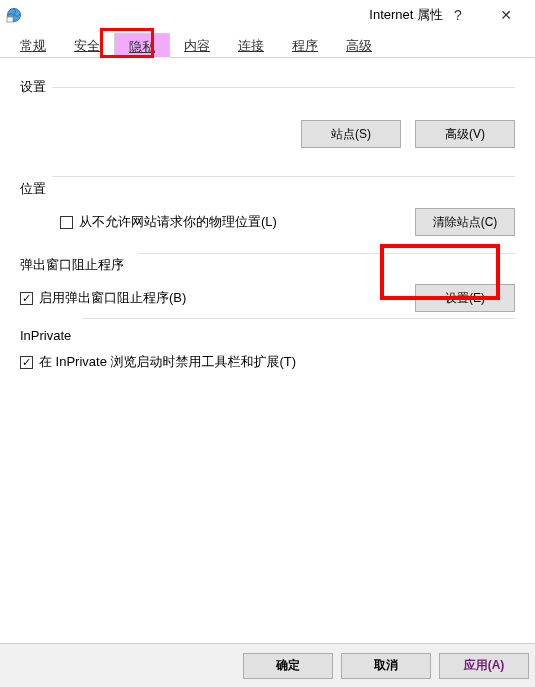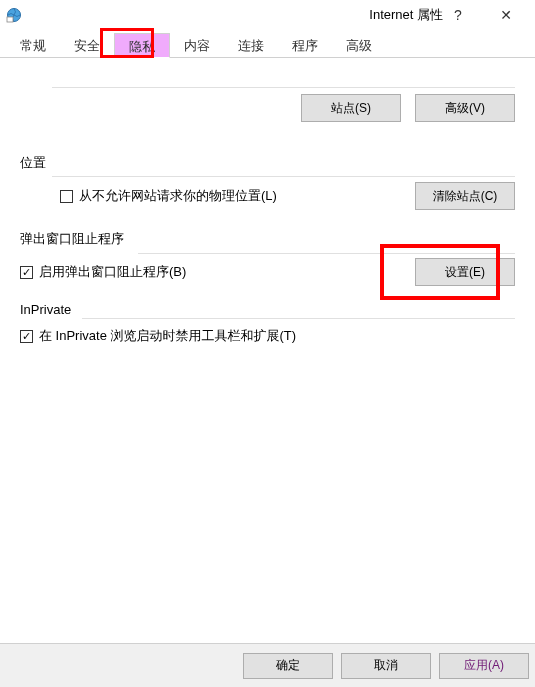--- a/index.html
+++ b/index.html
@@ -57,20 +57,21 @@
       height: 28px;
       position: relative;
     }
     .tab {
       padding: 4px 14px 4px 14px;
       font-size: 13px;
       color: #333;
       cursor: default;
       position: relative;
       top: 1px;
+      text-decoration: underline;
     }
     .tab.active {
       border: 1px solid #d0d0d0;
       border-bottom: 1px solid #ffffff;
       background: #f0abfc;
     }
     .tab-highlight {
       position: absolute;
       border: 3px solid #ff0000;
       pointer-events: none;
@@ -146,20 +147,21 @@
       display: flex;
       justify-content: flex-end;
       align-items: center;
       gap: 8px;
       padding: 0 6px 0 0;
       background: #f0f0f0;
     }
     .footer .btn {
       min-width: 90px;
       height: 26px;
+      font-weight: bold;
     }
     .btn.disabled {
       color: #701a75;
     }
   </style>
 </head>
 <body>
 
 <div class="titlebar">
   <span class="titlebar-icon">
@@ -183,20 +185,21 @@
   <div class="tab active">隐私</div>
   <div class="tab">内容</div>
   <div class="tab">连接</div>
   <div class="tab">程序</div>
   <div class="tab">高级</div>
   <div class="tab-highlight" style="left:100px; top:-2px; width:54px; height:30px;"></div>
 </div>
 
 <div class="content">
 
+  <div class="section-label">设置</div>
   <div class="sep" style="left:52px; top:29px; right:20px;"></div>
   <div class="btn-row">
     <div class="btn">站点(S)</div>
     <div class="btn">高级(V)</div>
   </div>
 
   <div class="section-label" style="margin-top:32px;">位置</div>
   <div class="sep" style="left:52px; top:118px; right:20px;"></div>
   <div class="row" style="justify-content:space-between;padding-left:40px;">
     <div style="display:flex; align-items:center;">

